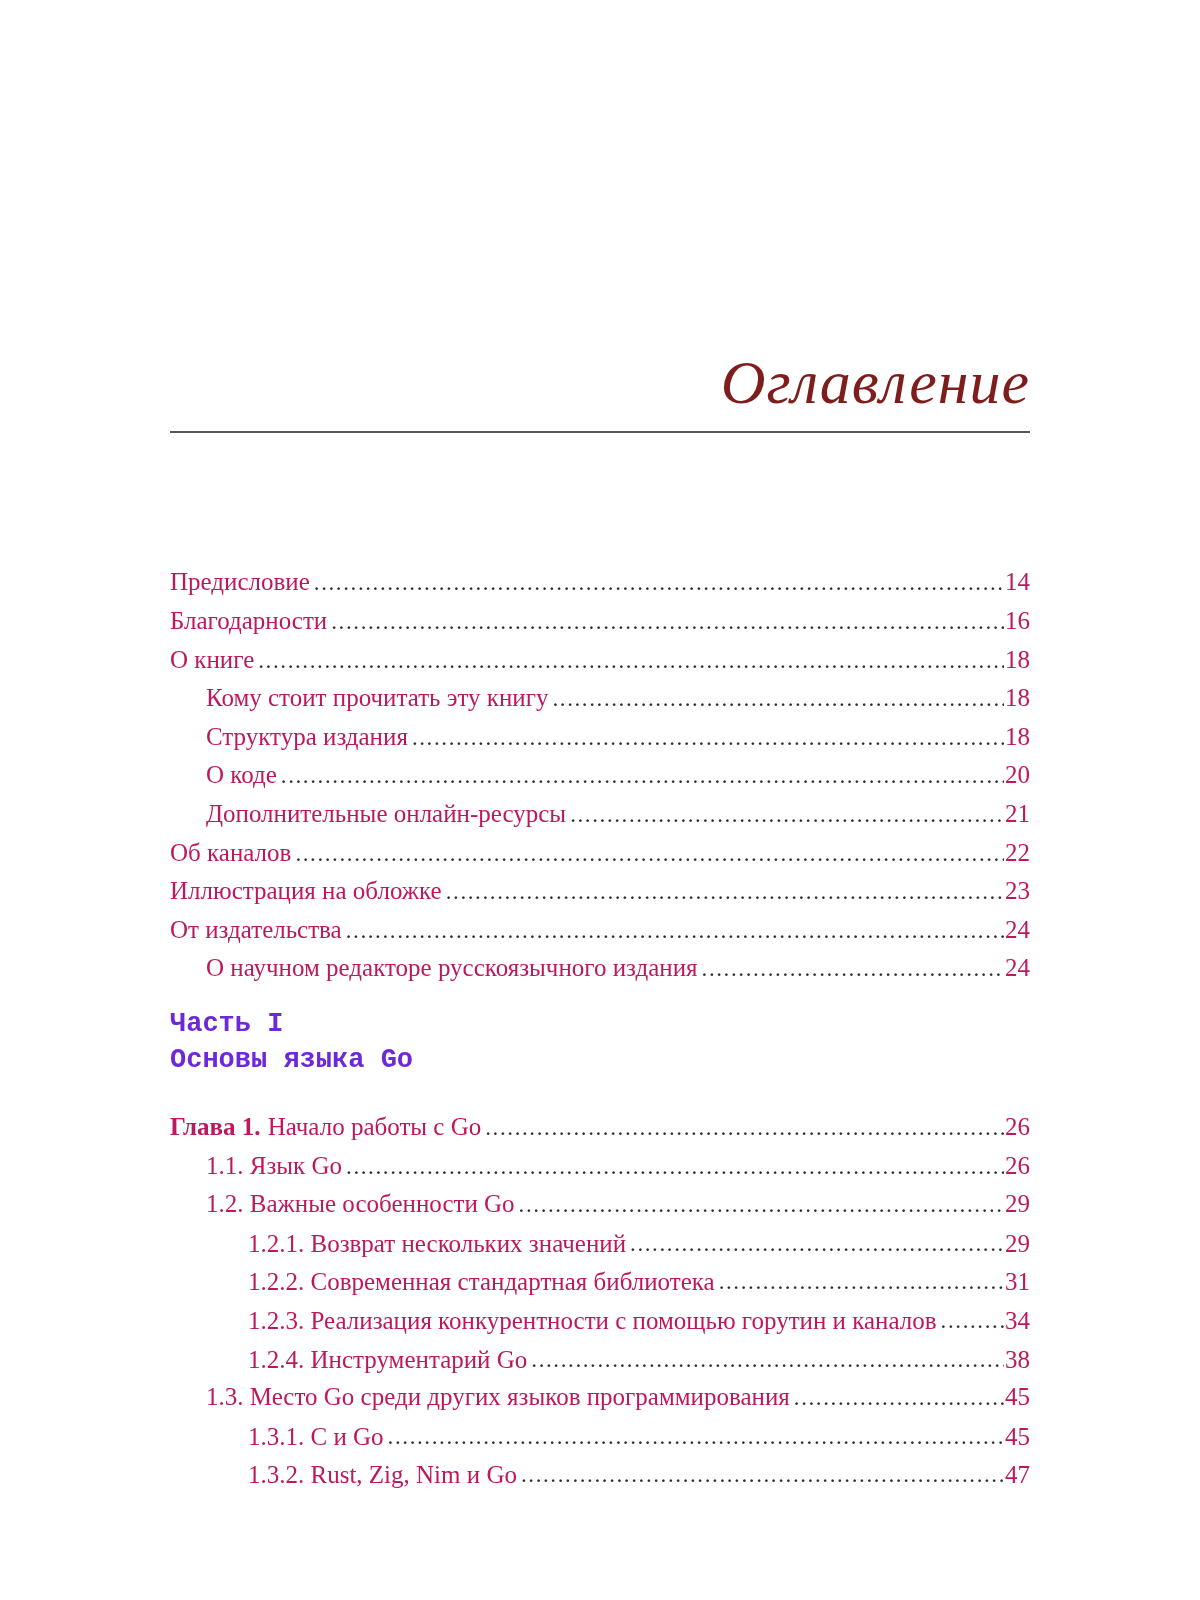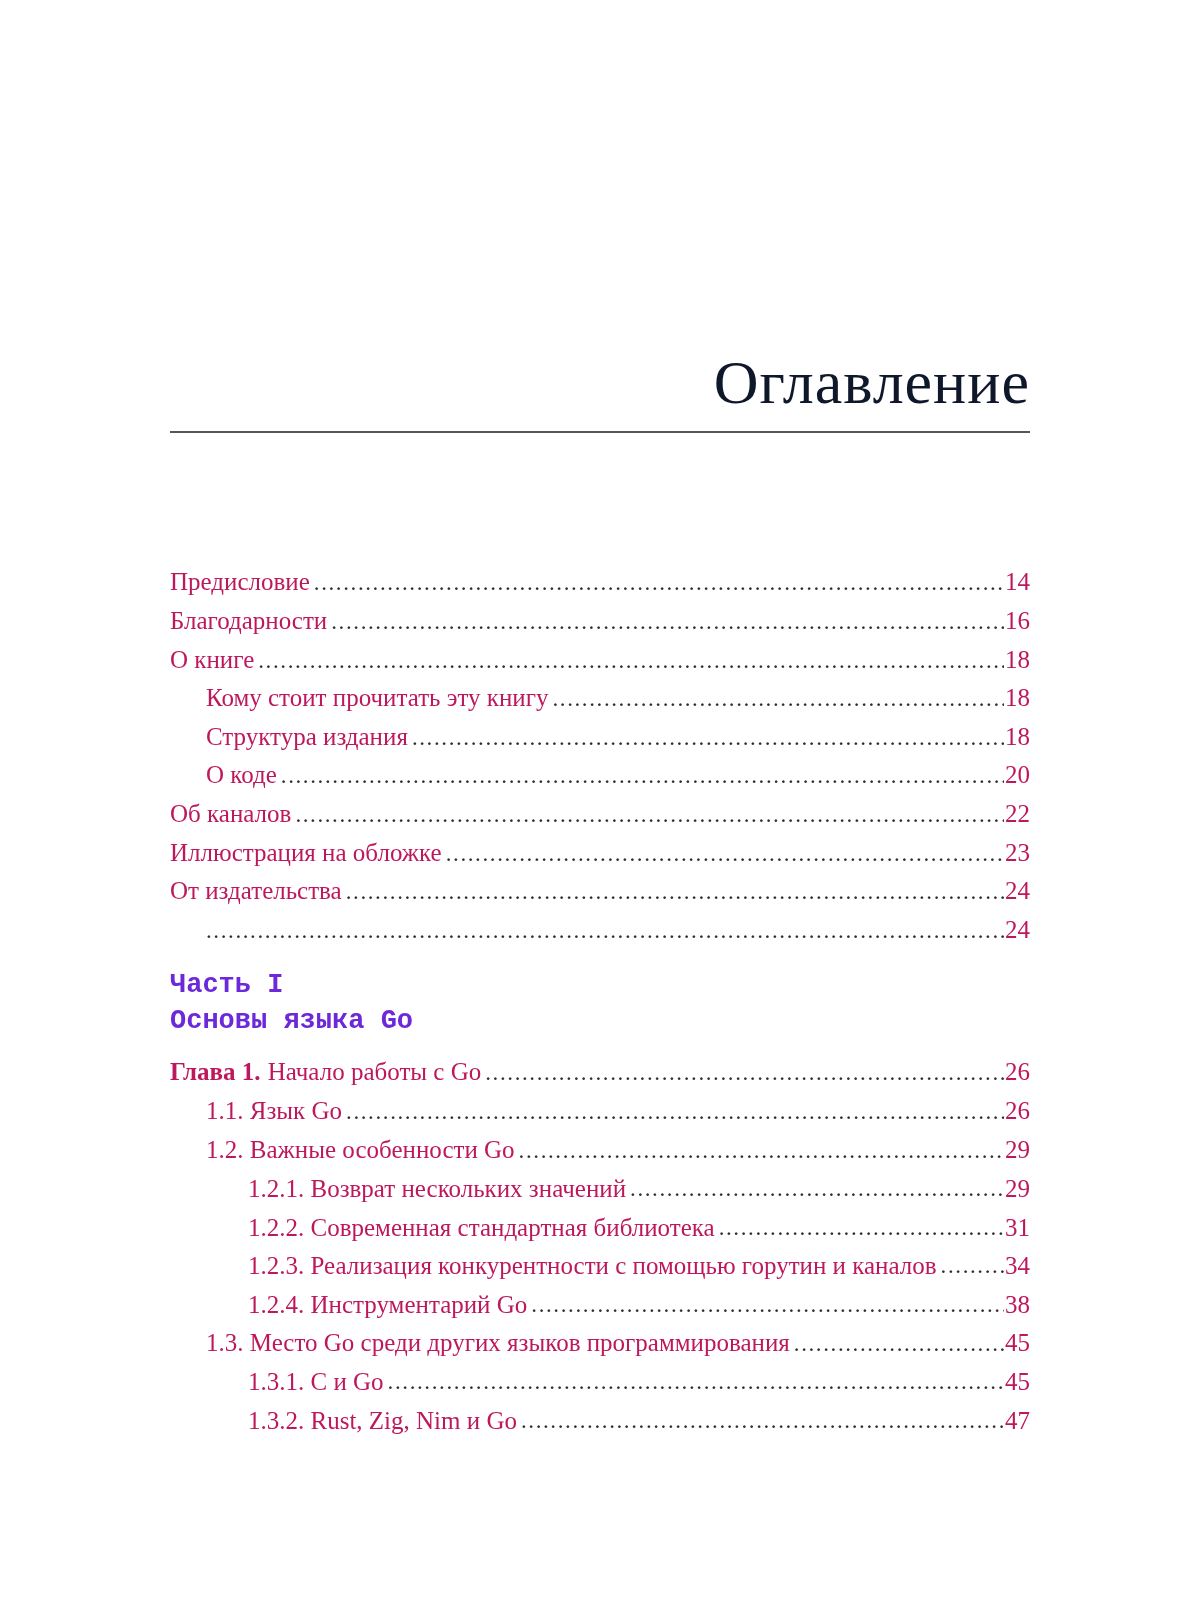--- a/index.html
+++ b/index.html
@@ -22,35 +22,36 @@
     width: 860px;
   }
   
   .toc-header {
     padding-top: 348px;
     text-align: right;
   }
   .page-title {
     margin: 0;
     font-family: "Liberation Serif", serif;
+    font-style: italic;
     font-weight: 400;
     font-size: 62px;
     line-height: 1.12;
-    color: #0f172a;
+    color: #7f1d1d;
     letter-spacing: 1px;
   }
   .title-rule {
     height: 2px;
     background: #55555a;
     margin-top: 14px;
   }
   
   .toc-list { display: block; }
   .front-list { margin-top: 130px; }
-  .chapter-list { margin-top: 14px; }
+  .chapter-list { margin-top: 30px; }
   .toc-row {
     display: flex;
     align-items: baseline;
     line-height: 37.6px;
     font-size: 25px;
     color: #be185d;
   }
   .toc-row.lvl0 { padding-left: 0; }
   .toc-row.lvl1 { padding-left: 36px; }
   .toc-row.lvl2 { padding-left: 78px; align-items: flex-end; }
@@ -138,20 +139,26 @@
     <span class="toc-page">18</span>
   </div>
 
   <div class="toc-row lvl1">
 
     <span class="toc-label">О коде</span>
     <span class="toc-dots"></span>
     <span class="toc-page">20</span>
   </div>
 
+  <div class="toc-row lvl1">
+
+    <span class="toc-label">Дополнительные онлайн-ресурсы</span>
+    <span class="toc-dots"></span>
+    <span class="toc-page">21</span>
+  </div>
 
   <div class="toc-row lvl0">
 
     <span class="toc-label">Об каналов</span>
     <span class="toc-dots"></span>
     <span class="toc-page">22</span>
   </div>
 
   <div class="toc-row lvl0">
 
@@ -162,20 +169,21 @@
 
   <div class="toc-row lvl0">
 
     <span class="toc-label">От издательства</span>
     <span class="toc-dots"></span>
     <span class="toc-page">24</span>
   </div>
 
   <div class="toc-row lvl1">
 
+    <span class="toc-label">О научном редакторе русскоязычного издания</span>
     <span class="toc-dots"></span>
     <span class="toc-page">24</span>
   </div>
 </section>
 
     <div class="part-heading">
       <div>Часть I</div>
       <div>Основы языка Go</div>
     </div>
 

